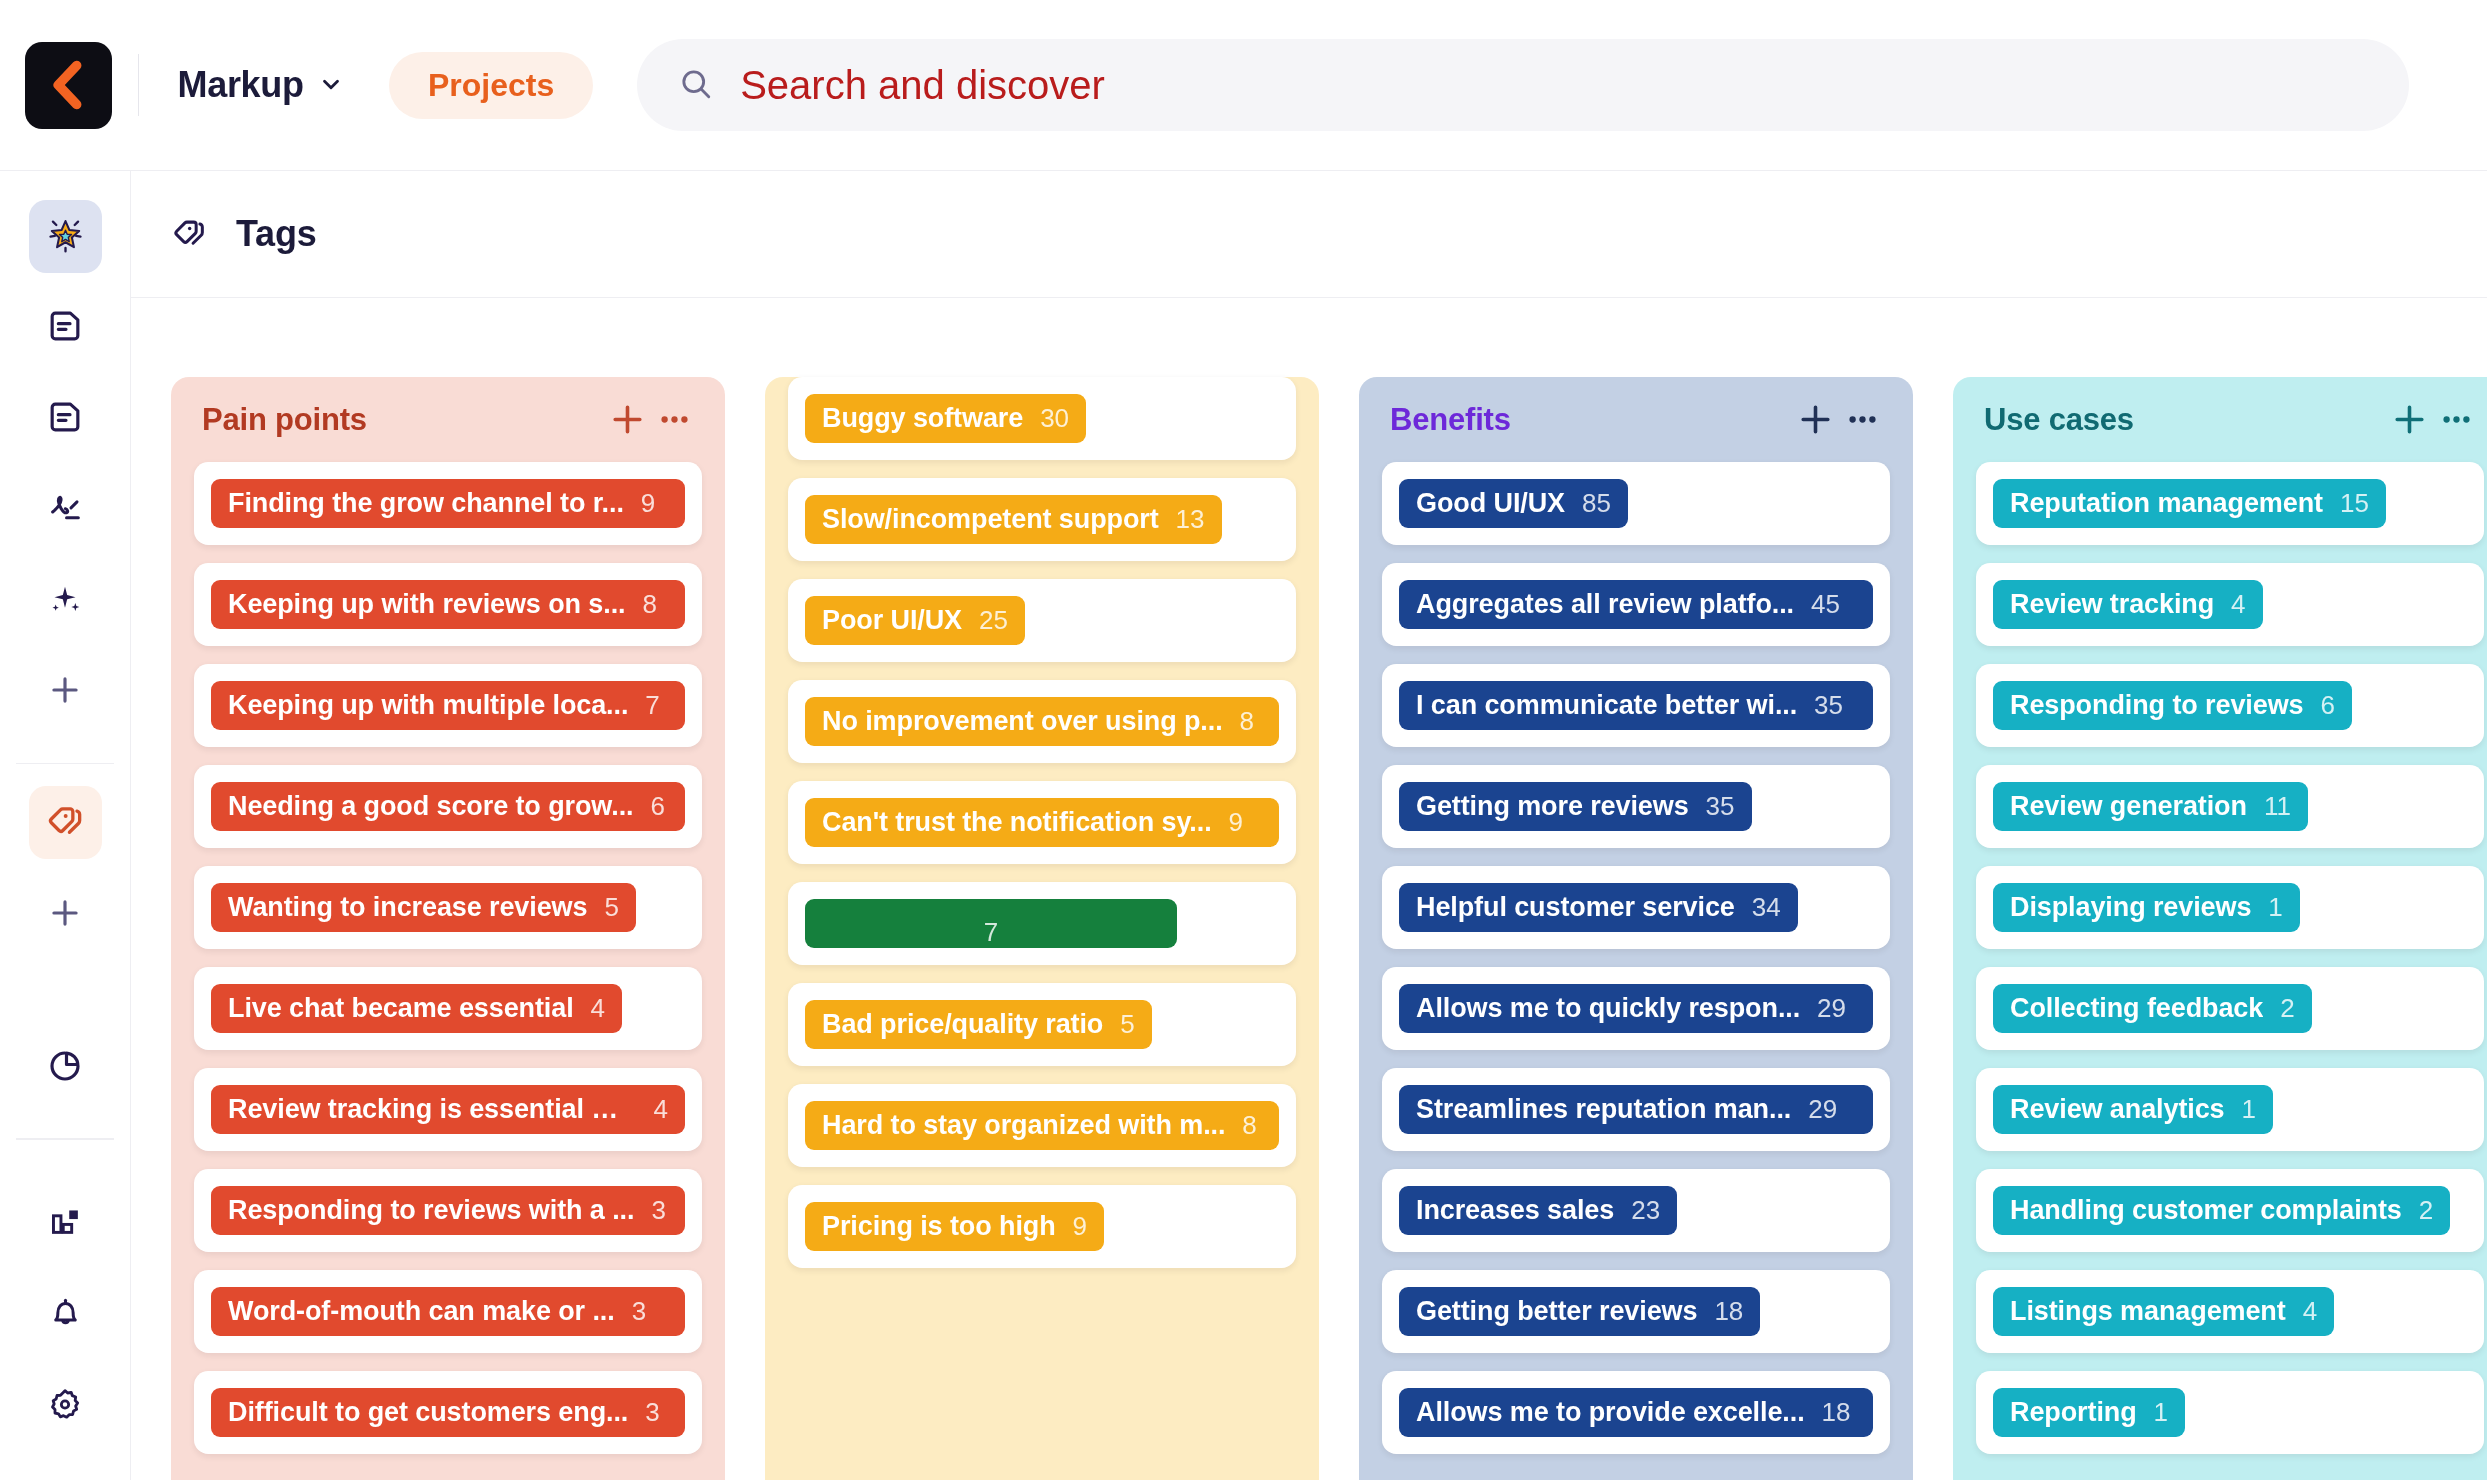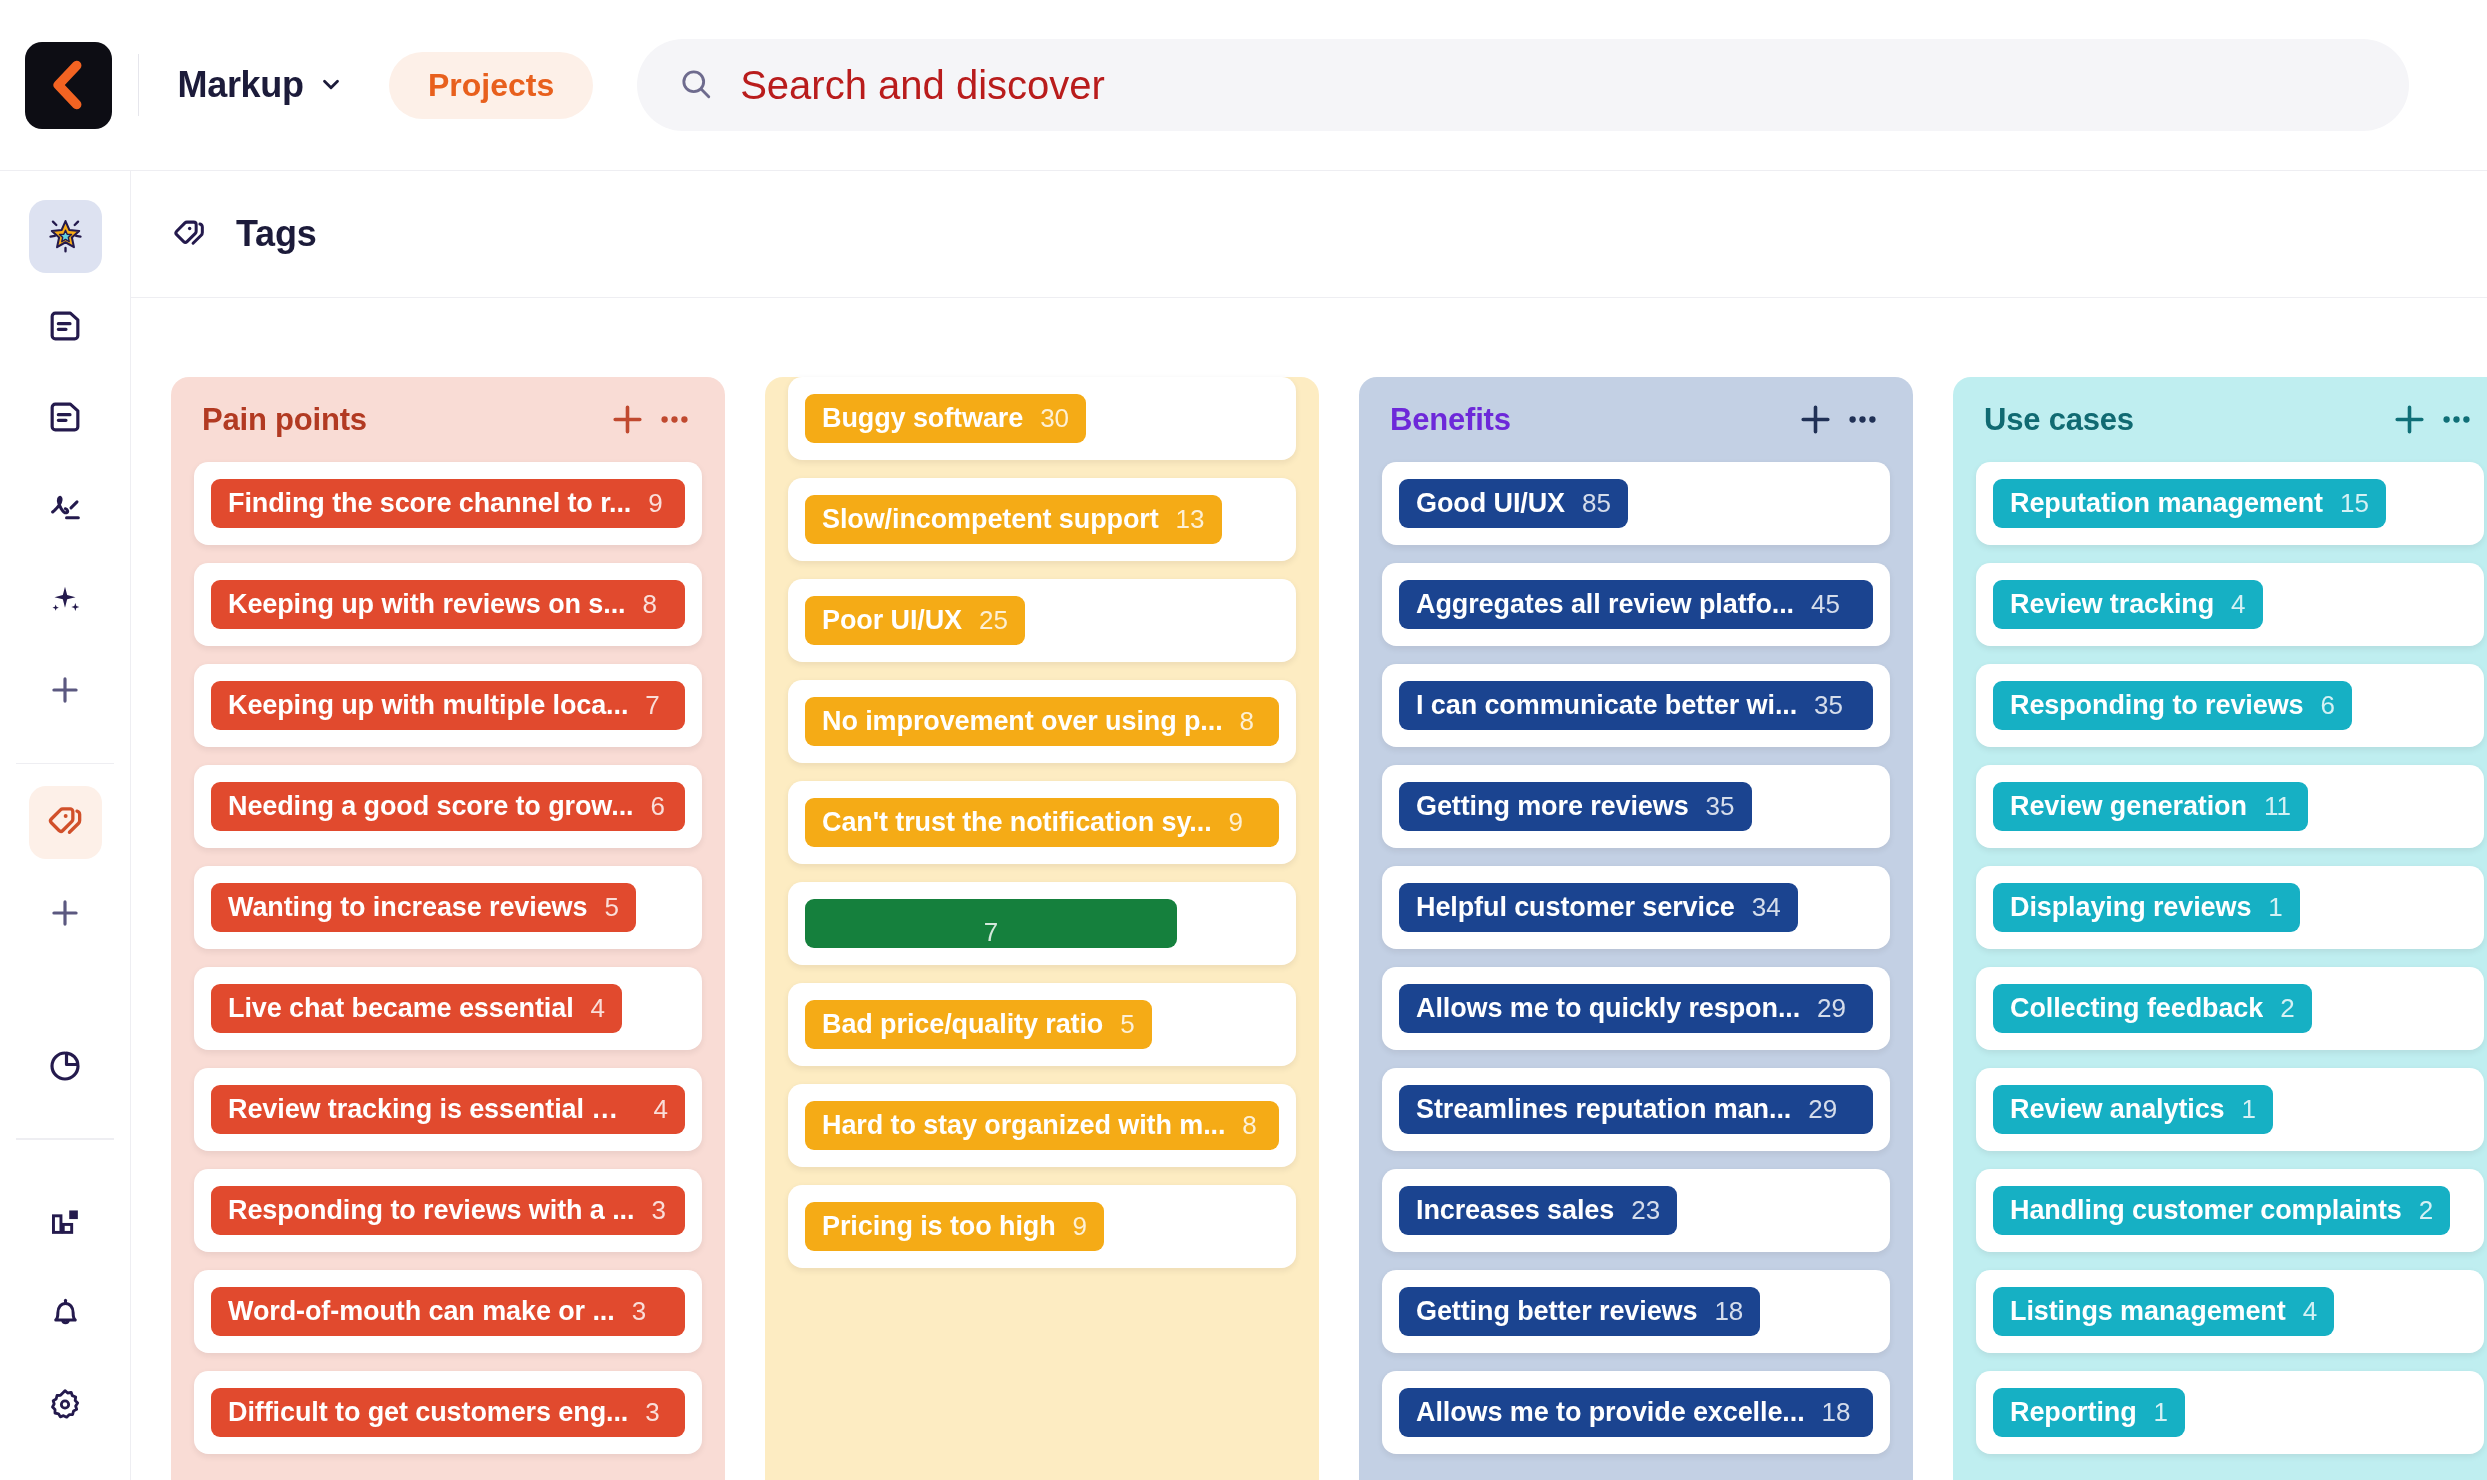--- a/index.html
+++ b/index.html
@@ -371,21 +371,21 @@
             <svg width="41" height="41" viewBox="0 0 24 24">
               <circle cx="6.2" cy="12" r="1.85" fill="#c0492f"></circle>
               <circle cx="12" cy="12" r="1.85" fill="#c0492f"></circle>
               <circle cx="17.8" cy="12" r="1.85" fill="#c0492f"></circle>
             </svg>
           </div>
         </div>
         <div class="col-body">
           <div class="card">
             <div class="pill" style="background: rgb(225, 74, 46); width: 100%;">
-              <span class="pill-label">Finding the score channel to r...</span>
+              <span class="pill-label">Finding the grow channel to r...</span>
               <span class="pill-count">9</span>
             </div>
           </div>
           <div class="card">
             <div class="pill" style="background: rgb(225, 74, 46); width: 100%;">
               <span class="pill-label">Keeping up with reviews on s...</span>
               <span class="pill-count">8</span>
             </div>
           </div>
           <div class="card">

